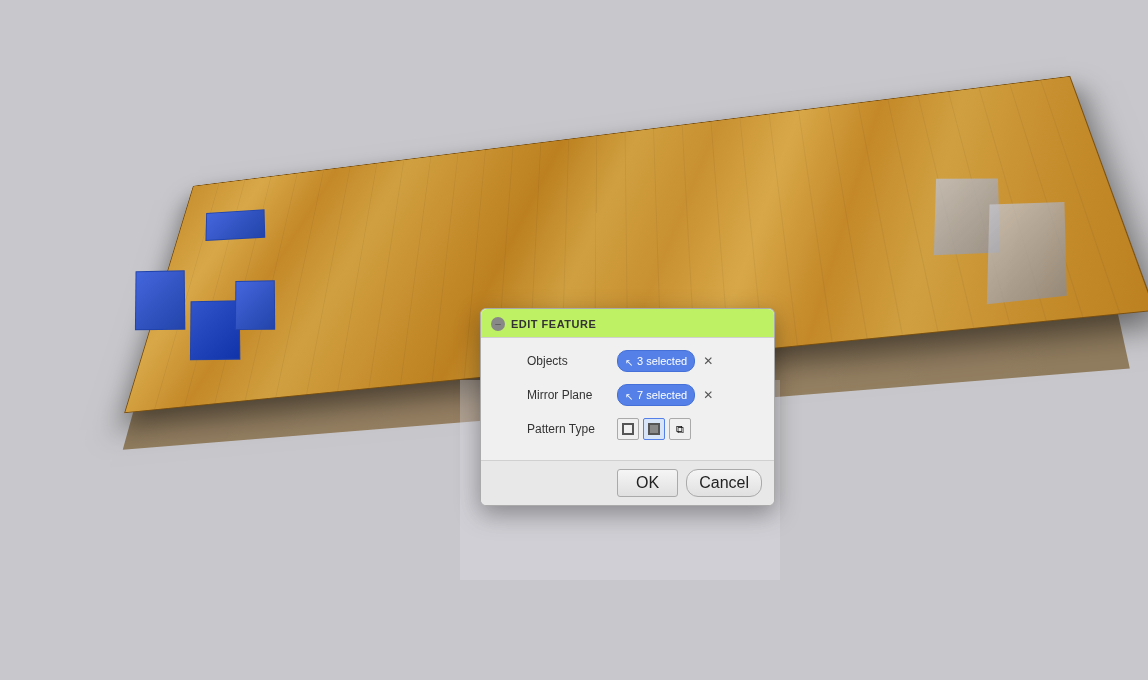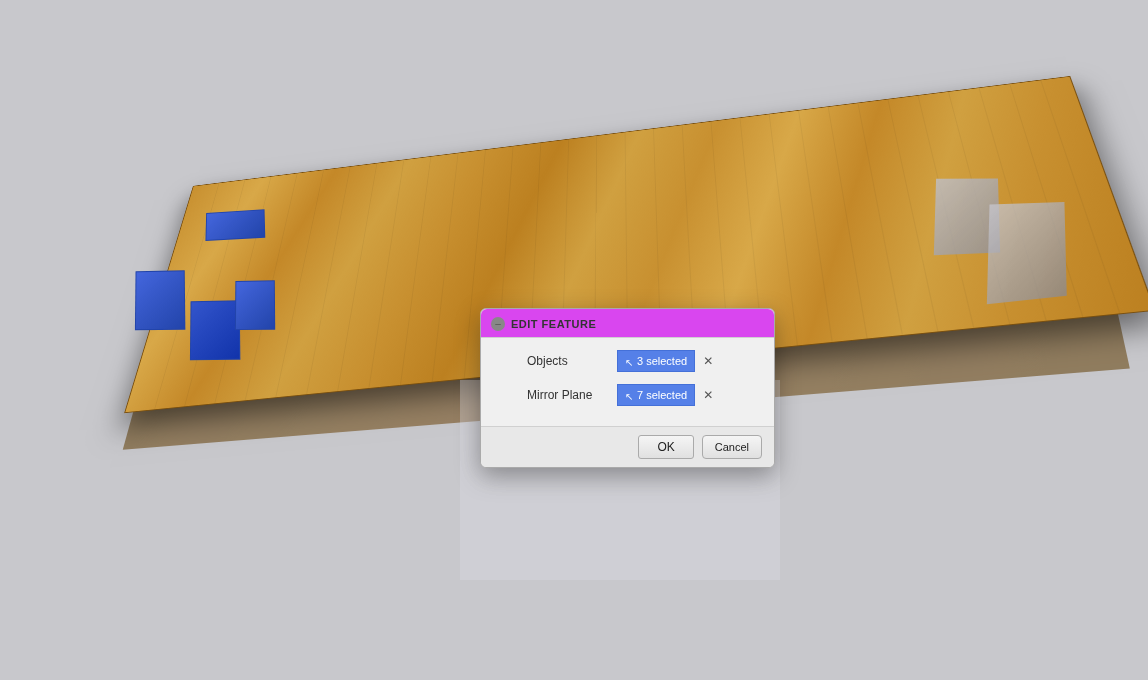--- a/index.html
+++ b/index.html
@@ -165,21 +165,21 @@
       box-shadow: 0 8px 24px rgba(0,0,0,0.35);
       pointer-events: all;
     }
 
     .dialog-header {
       display: flex;
       align-items: center;
       gap: 6px;
       padding: 8px 10px 6px 10px;
       border-bottom: 1px solid #d0d0d0;
-      background: #d946ef;
+      background: #bef264;
       border-radius: 6px 6px 0 0;
     }
 
     .dialog-minus-icon {
       width: 14px;
       height: 14px;
       border-radius: 50%;
       background: #888;
       display: flex;
       align-items: center;
@@ -221,21 +221,21 @@
       flex-shrink: 0;
     }
 
     .selection-btn {
       display: flex;
       align-items: center;
       gap: 4px;
       background: #5580e8;
       color: white;
       border: 1px solid #4470d8;
-      border-radius: 0;
+      border-radius: 10px;
       padding: 2px 7px;
       font-size: 11px;
       cursor: pointer;
       height: 22px;
     }
 
     .close-x {
       margin-left: 6px;
       font-size: 12px;
       color: #555;
@@ -289,31 +289,31 @@
       border-top: 1px solid #d0d0d0;
       background: #e8e8e8;
       border-radius: 0 0 6px 6px;
     }
 
     .btn-ok {
       padding: 4px 18px;
       background: linear-gradient(180deg, #f5f5f5, #e0e0e0);
       border: 1px solid #aaa;
       border-radius: 3px;
-      font-size: 12px;
+      font-size: 16px;
       cursor: pointer;
       color: #222;
     }
 
     .btn-cancel {
       padding: 4px 12px;
       background: linear-gradient(180deg, #f5f5f5, #e0e0e0);
       border: 1px solid #aaa;
-      border-radius: 4px;
-      font-size: 11px;
+      border-radius: 12px;
+      font-size: 16px;
       cursor: pointer;
       color: #222;
     }
 
     
     .cursor-glyph {
       display: inline-block;
       width: 8px;
       height: 10px;
       position: relative;
@@ -379,20 +379,34 @@
 
       <div class="dialog-row">
         <span class="dialog-label">Mirror Plane</span>
         <button class="selection-btn">
           <span class="cursor-glyph"></span>
           <span>7 selected</span>
         </button>
         <span class="close-x">✕</span>
       </div>
 
+      <div class="dialog-row">
+        <span class="dialog-label">Pattern Type</span>
+        <div class="pattern-type-row">
+          <button class="pattern-btn">
+            <div class="pattern-square"></div>
+          </button>
+          <button class="pattern-btn active">
+            <div class="pattern-square-filled"></div>
+          </button>
+          <button class="pattern-btn">
+            <span style="font-size:11px;">⧉</span>
+          </button>
+        </div>
+      </div>
 
     </div>
 
     <div class="dialog-footer">
       <button class="btn-ok">OK</button>
       <button class="btn-cancel">Cancel</button>
     </div>
   </div>
 </div>
 

